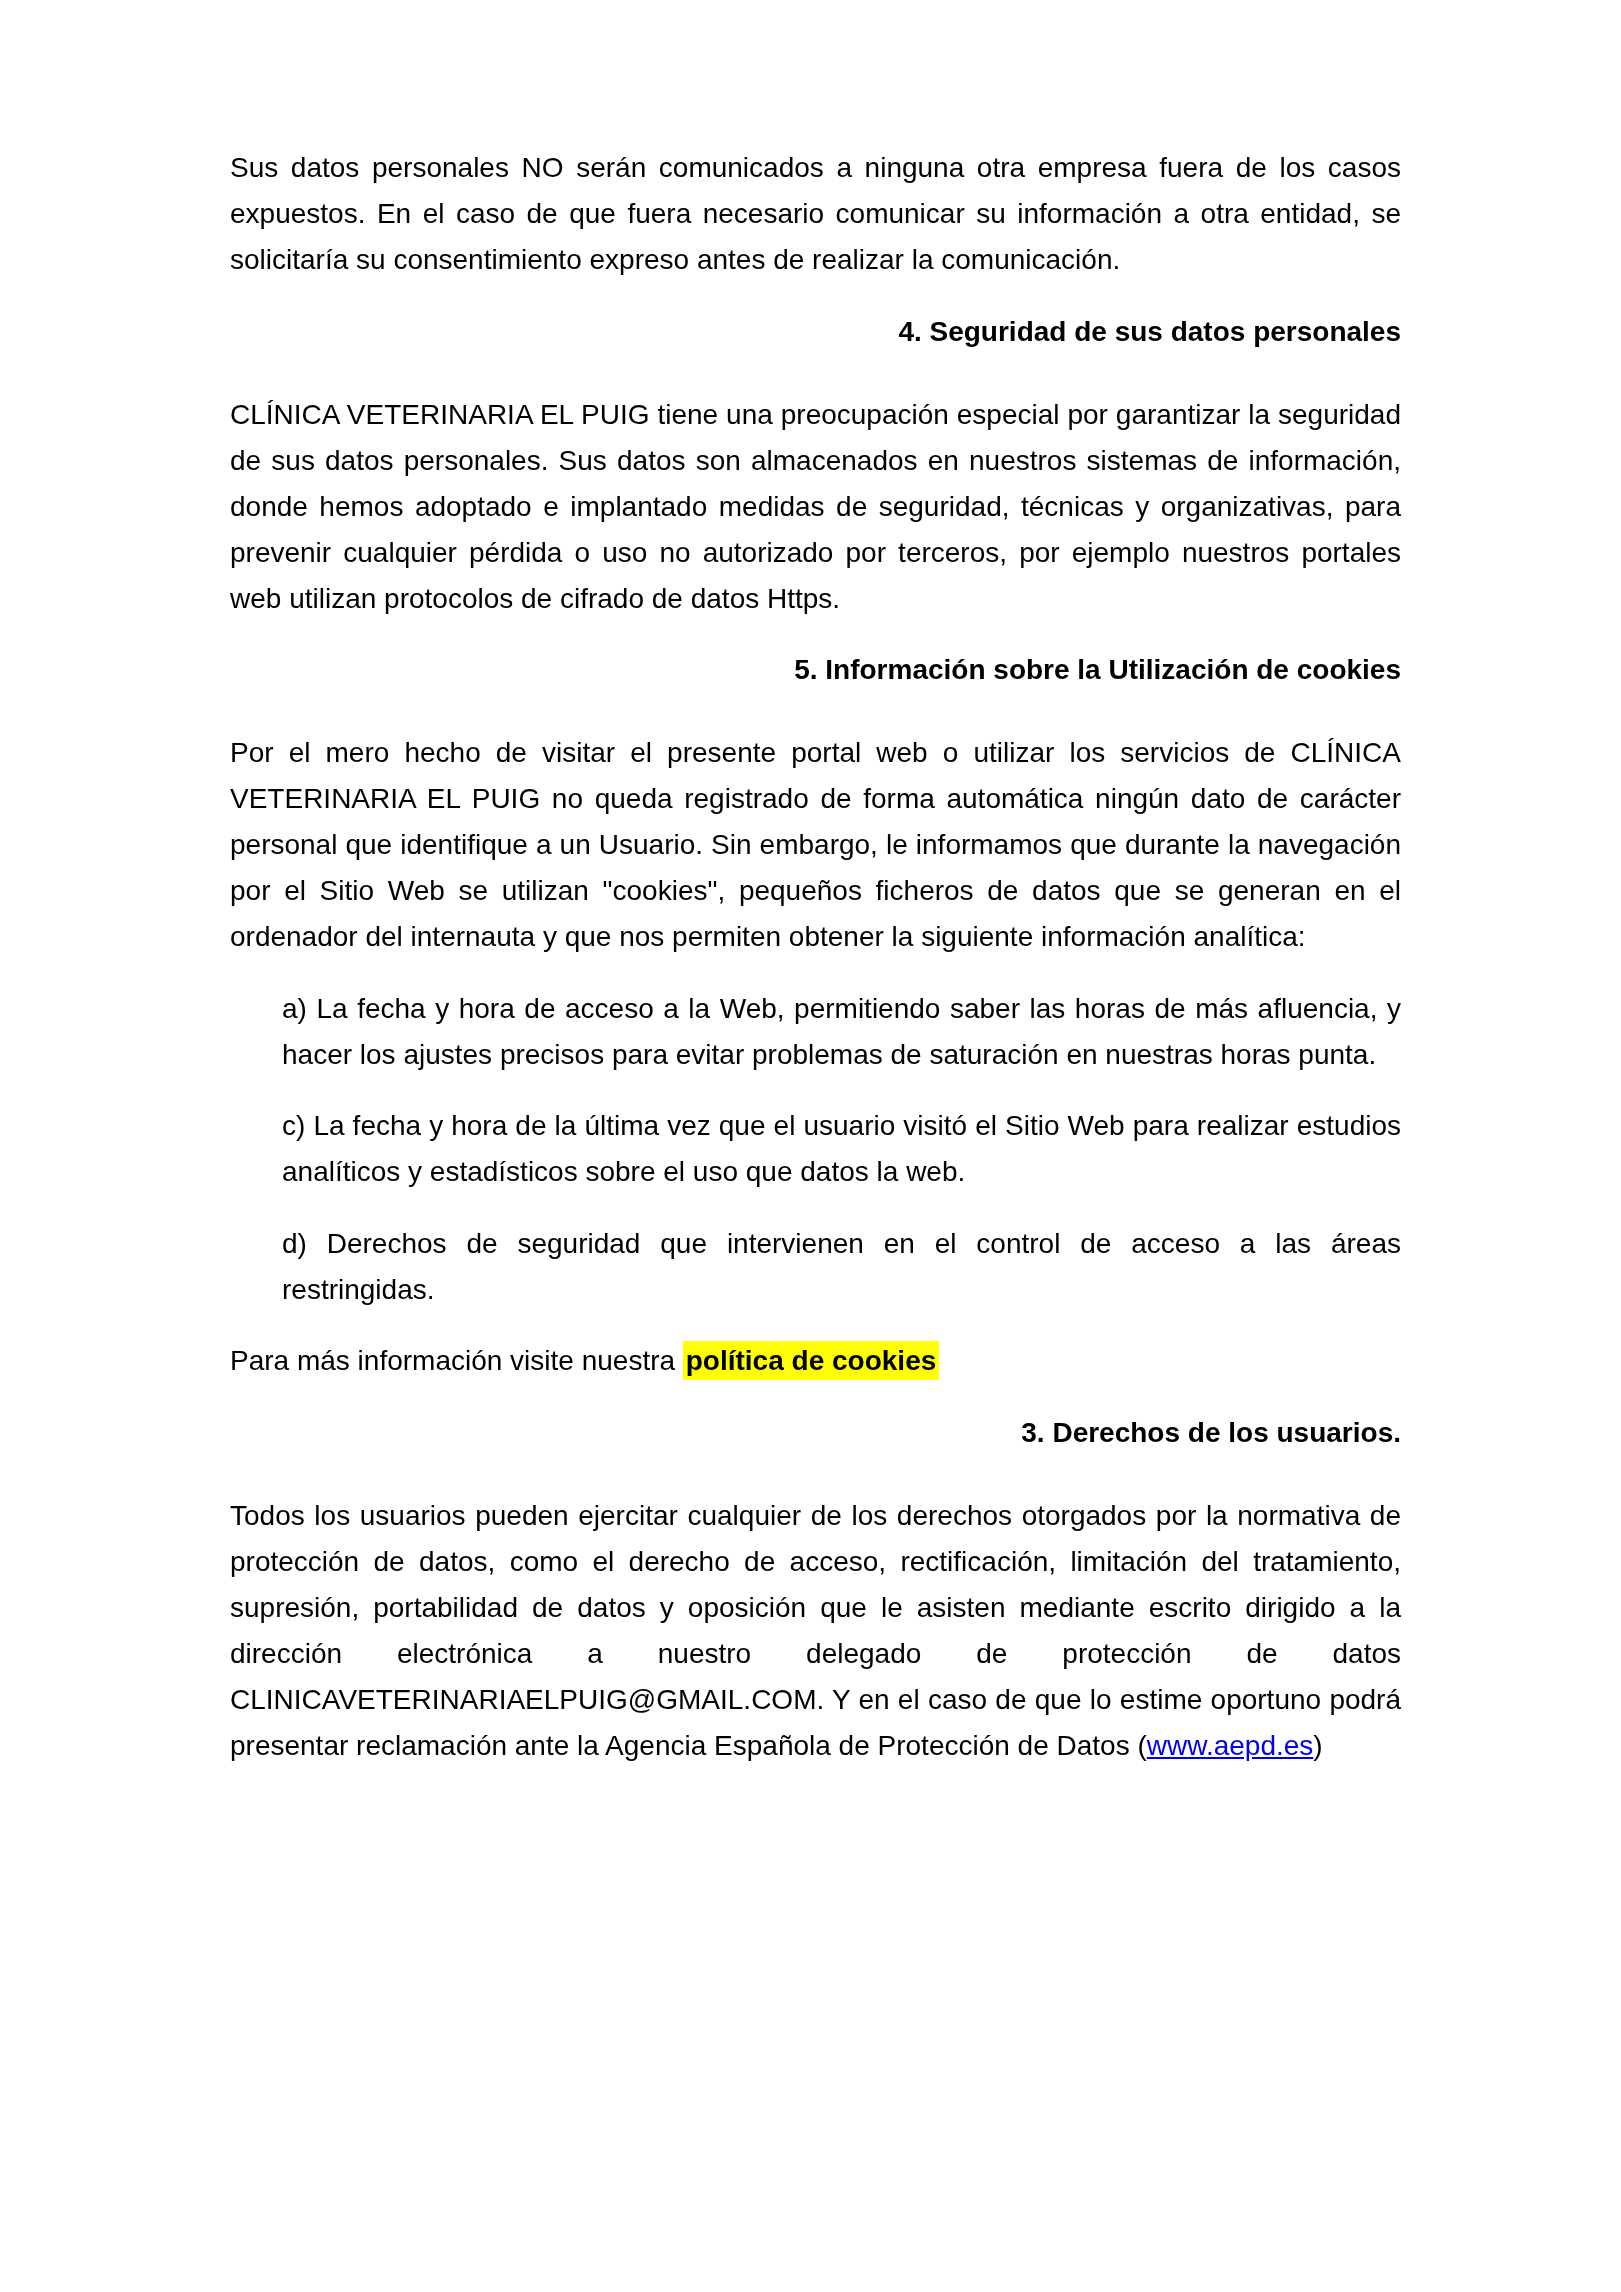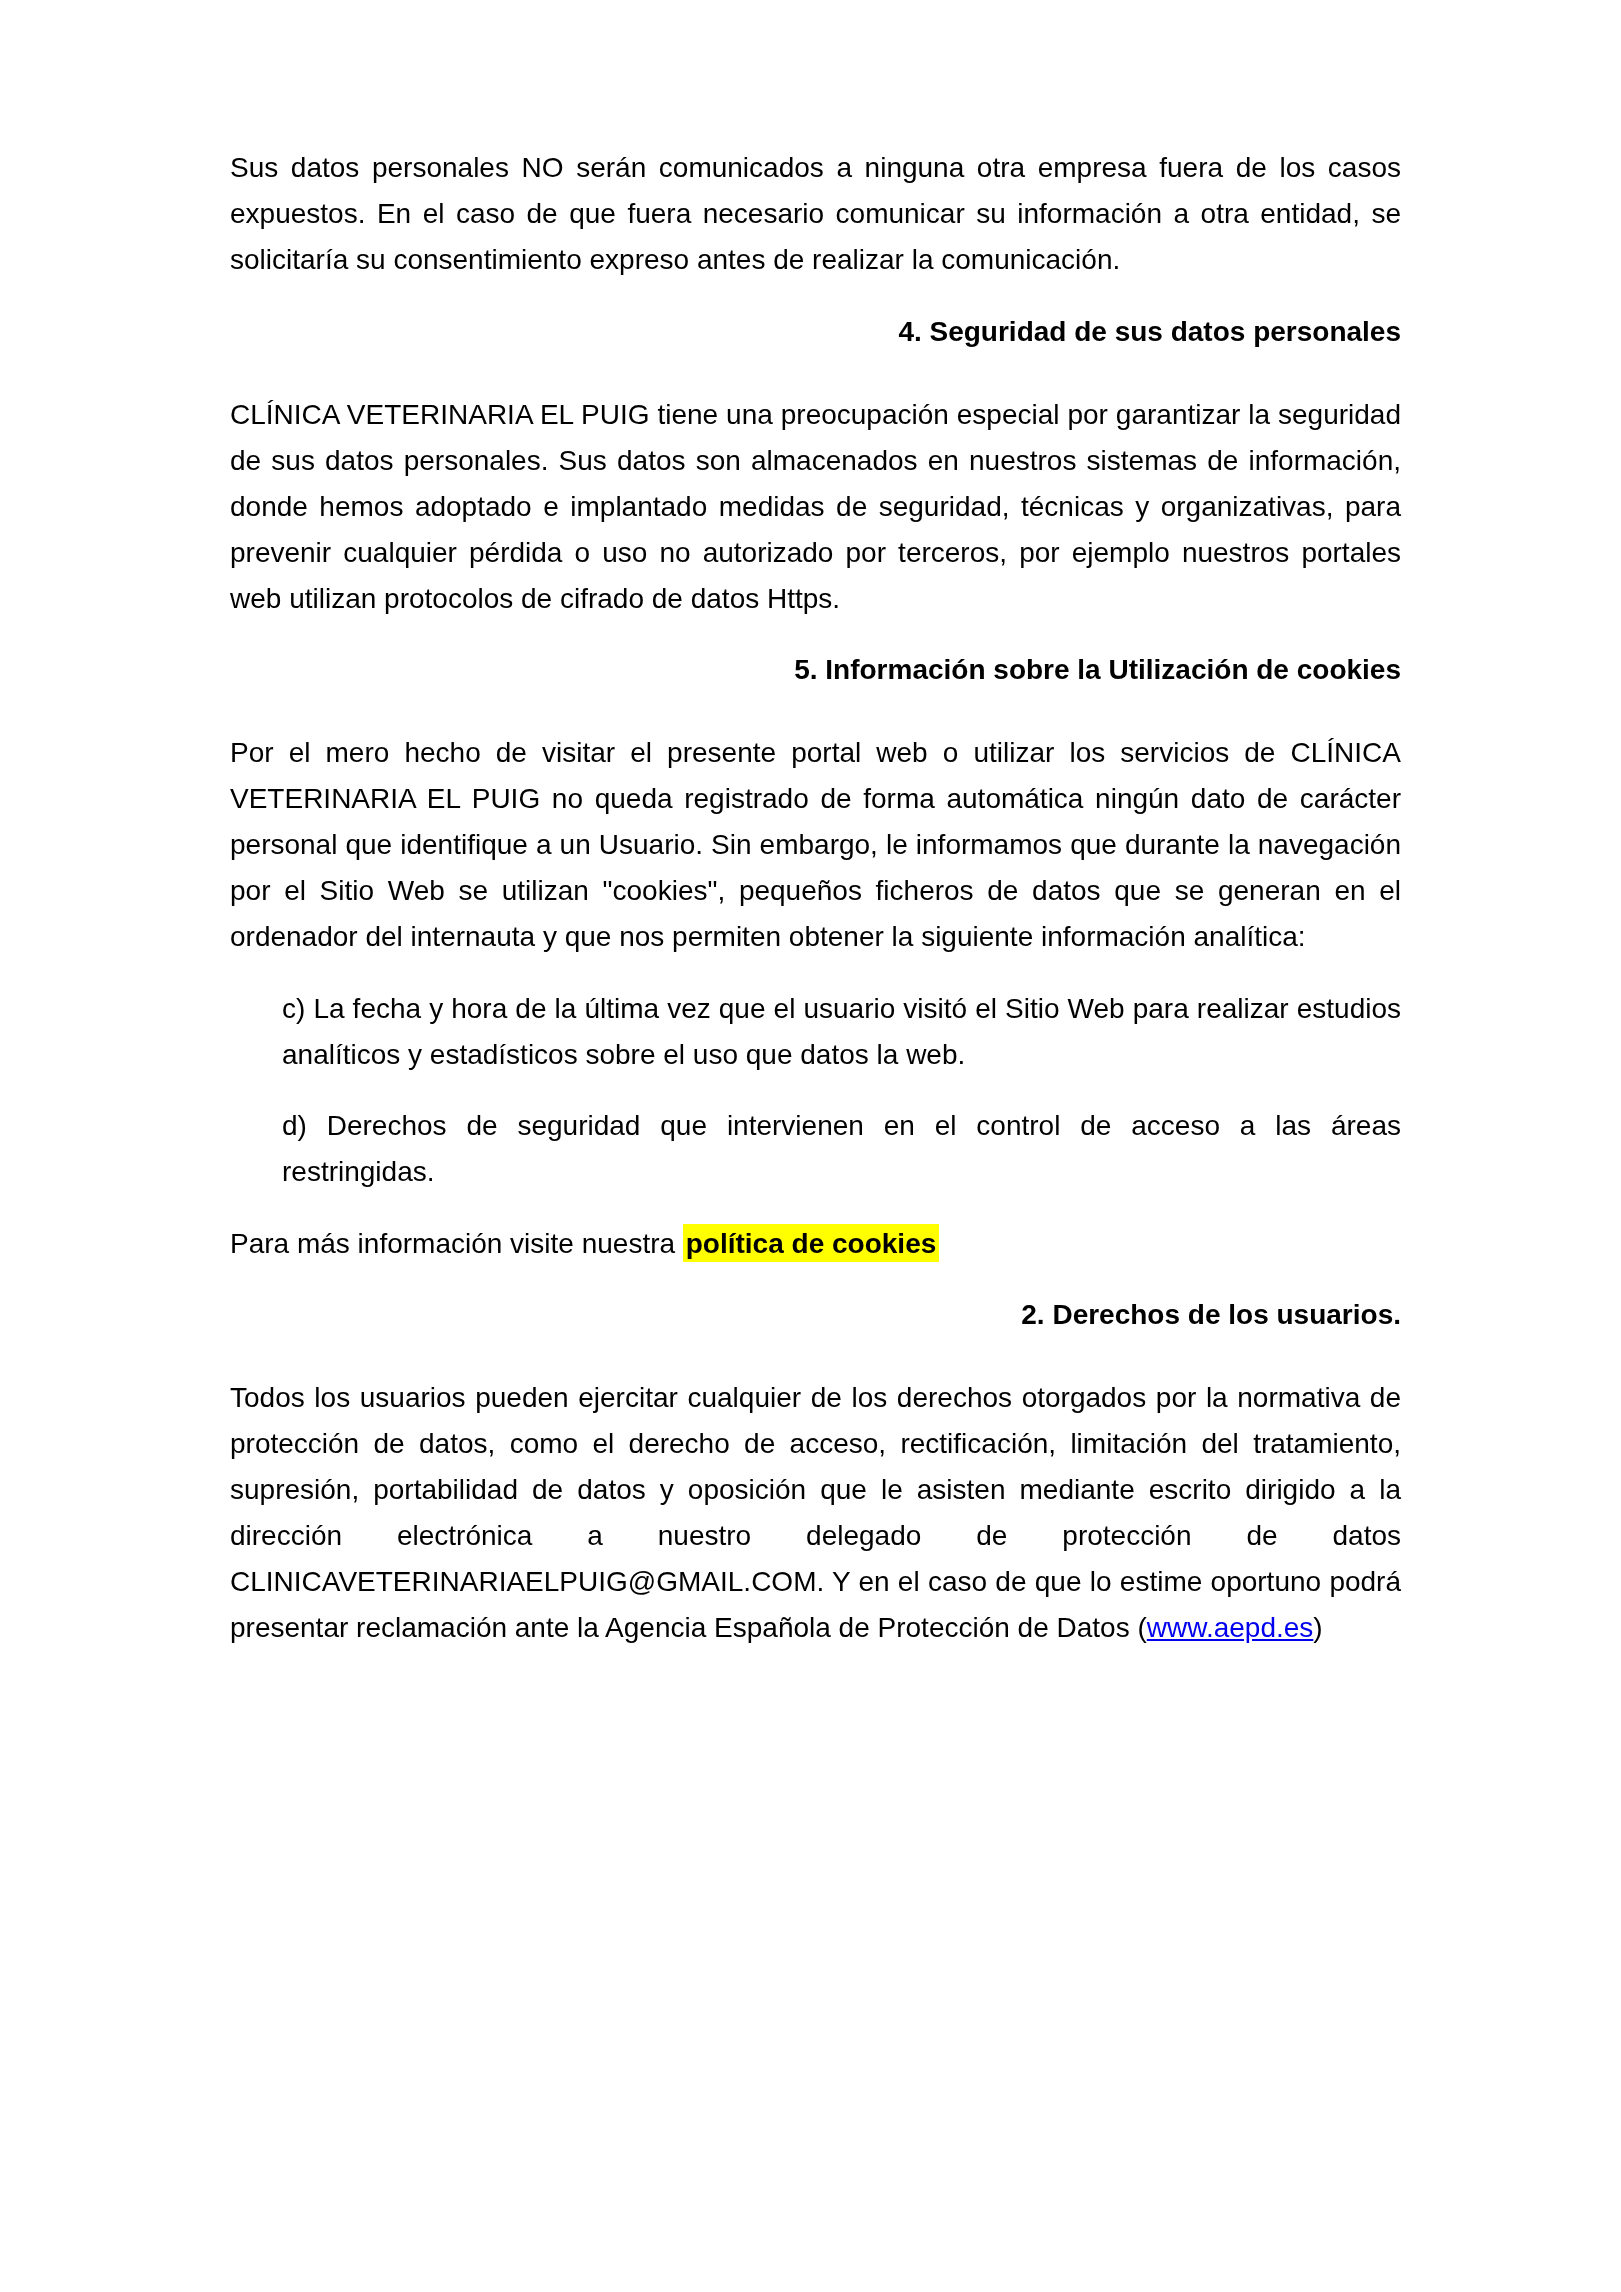--- a/index.html
+++ b/index.html
@@ -61,26 +61,27 @@
   <p class="block">Sus datos personales NO serán comunicados a ninguna otra empresa fuera de los casos expuestos. En el caso de que fuera necesario comunicar su información a otra entidad, se solicitaría su consentimiento expreso antes de realizar la comunicación.</p>
 
   <h2 class="heading">4. Seguridad de sus datos personales</h2>
 
   <p class="block">CLÍNICA VETERINARIA EL PUIG tiene una preocupación especial por garantizar la seguridad de sus datos personales. Sus datos son almacenados en nuestros sistemas de información, donde hemos adoptado e implantado medidas de seguridad, técnicas y organizativas, para prevenir cualquier pérdida o uso no autorizado por terceros, por ejemplo nuestros portales web utilizan protocolos de cifrado de datos Https.</p>
 
   <h2 class="heading">5. Información sobre la Utilización de cookies</h2>
 
   <p class="block">Por el mero hecho de visitar el presente portal web o utilizar los servicios de CLÍNICA VETERINARIA EL PUIG no queda registrado de forma automática ningún dato de carácter personal que identifique a un Usuario. Sin embargo, le informamos que durante la navegación por el Sitio Web se utilizan "cookies", pequeños ficheros de datos que se generan en el ordenador del internauta y que nos permiten obtener la siguiente información analítica:</p>
 
+  <p class="block list-item">a) La fecha y hora de acceso a la Web, permitiendo saber las horas de más afluencia, y hacer los ajustes precisos para evitar problemas de saturación en nuestras horas punta.</p>
 
 
   <p class="block list-item">c) La fecha y hora de la última vez que el usuario visitó el Sitio Web para realizar estudios analíticos y estadísticos sobre el uso que datos la web.</p>
 
   <p class="block list-item">d) Derechos de seguridad que intervienen en el control de acceso a las áreas restringidas.</p>
 
   <p class="block"><span>Para más información visite nuestra </span><mark class="hl">política de cookies</mark></p>
 
-  <h2 class="heading">2. Derechos de los usuarios.</h2>
+  <h2 class="heading">3. Derechos de los usuarios.</h2>
 
   <p class="block"><span>Todos los usuarios pueden ejercitar cualquier de los derechos otorgados por la normativa de protección de datos, como el derecho de acceso, rectificación, limitación del tratamiento, supresión, portabilidad de datos y oposición que le asisten mediante escrito dirigido a la dirección electrónica a nuestro delegado de protección de datos CLINICAVETERINARIAELPUIG@GMAIL.COM. Y en el caso de que lo estime oportuno podrá presentar reclamación ante la Agencia Española de Protección de Datos (</span><a class="link" href="#">www.aepd.es</a><span>)</span></p>
 
 </div>
 
 
 </body></html>

